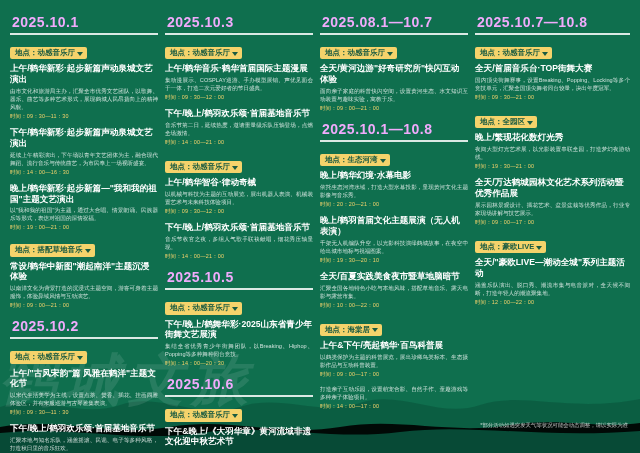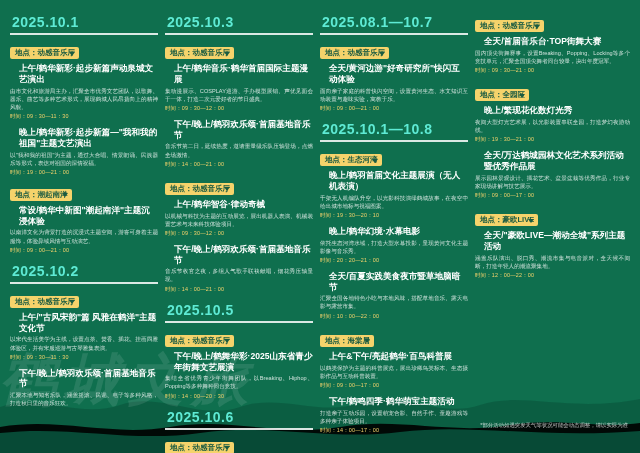--- a/index.html
+++ b/index.html
@@ -17,39 +17,39 @@
     letter-spacing:8px;font-family:"Liberation Serif","DejaVu Serif",serif;
     white-space:nowrap;
     font-style:italic;
   }
   .sheet{position:relative;z-index:2;padding:14px 10px 0 10px;box-sizing:border-box;}
   .cols{display:flex;gap:7px;align-items:flex-start;}
   .col{width:148px;flex:0 0 148px;}
   .col:last-child{flex:1 1 auto;}
 
   .daytitle{
-    color:#5eead4;font-size:14px;font-weight:bold;letter-spacing:.5px;
+    color:#f0abfc;font-size:14px;font-weight:bold;letter-spacing:.5px;
     border-bottom:2px solid rgba(255,255,255,.85);
     padding:0 0 3px 2px;margin:0 0 6px 0;
   }
   .day-wrap{margin-bottom:9px;}
 
   .tag{
     display:inline-block;background:#f5d36b;color:#1a5b41;
     font-size:7.5px;font-weight:bold;border-radius:2px;
-    padding:2px 4px 2px 5px;margin:0 0 4px 0;position:relative;line-height:1.1;
+    padding:2px 12px 2px 5px;margin:0 0 4px 0;position:relative;line-height:1.1;
   }
   .tag:after{
     content:"";position:absolute;right:4px;top:50%;margin-top:-1.5px;
     border-left:3px solid transparent;border-right:3px solid transparent;
     border-top:4px solid #1a5b41;
   }
   .ev{margin:0 0 7px 0;}
   .ev h4{
-    margin:0 0 2px 9px;color:#ffffff;font-size:8.6px;font-weight:bold;line-height:1.25;
+    margin:0 0 2px 0;color:#ffffff;font-size:8.6px;font-weight:bold;line-height:1.25;
   }
   .ev p{
     margin:0;color:rgba(255,255,255,.80);font-size:5.6px;line-height:1.45;
     text-align:justify;
   }
   .meta{
     color:#f5d36b;font-size:5.4px;margin-top:2px;letter-spacing:.2px;line-height:1.3;
   }
   .footnote{
     position:absolute;right:12px;bottom:24px;z-index:3;
@@ -73,25 +73,30 @@
     <div class="col">
       <div class="day-wrap">
         <div class="daytitle">2025.10.1</div>
         <div class="tag">地点：动感音乐厅</div>
         <div class="ev">
           <h4>上午/鹤华新彩·起步新篇声动泉城文艺演出</h4>
           <p>由市文化和旅游局主办，汇聚全市优秀文艺团队，以歌舞、器乐、曲艺等多种艺术形式，展现鹤城人民昂扬向上的精神风貌。</p>
           <div class="meta">时间：09：30—11：30</div>
         </div>
         <div class="ev">
+          <h4>下午/鹤华新彩·起步新篇声动泉城文艺演出</h4>
+          <p>延续上午精彩演出，下午场以青年文艺团体为主，融合现代舞蹈、流行音乐与传统曲艺，为市民奉上一场视听盛宴。</p>
+          <div class="meta">时间：14：00—16：30</div>
+        </div>
+        <div class="ev">
           <h4>晚上/鹤华新彩·起步新篇—"我和我的祖国"主题文艺演出</h4>
           <p>以"我和我的祖国"为主题，通过大合唱、情景朗诵、民族器乐等形式，表达对祖国的深情祝福。</p>
           <div class="meta">时间：19：00—21：00</div>
         </div>
-        <div class="tag">地点：潮起南洋</div>
+        <div class="tag">地点：搭配草地音乐</div>
         <div class="ev">
           <h4>常设/鹤华中新图"潮起南洋"主题沉浸体验</h4>
           <p>以南洋文化为背景打造的沉浸式主题空间，游客可身着主题服饰，体验异域风情与互动演艺。</p>
           <div class="meta">时间：09：00—21：00</div>
         </div>
       </div>
 
       <div class="day-wrap">
         <div class="daytitle">2025.10.2</div>
         <div class="tag">地点：动感音乐厅</div>
@@ -166,53 +171,53 @@
           <h4>全天/黄河边游"好奇研究所"快闪互动体验</h4>
           <p>面向亲子家庭的科普快闪空间，设置黄河生态、水文知识互动装置与趣味实验，寓教于乐。</p>
           <div class="meta">时间：09：00—21：00</div>
         </div>
       </div>
 
       <div class="day-wrap">
         <div class="daytitle">2025.10.1—10.8</div>
         <div class="tag">地点：生态河湾</div>
         <div class="ev">
+          <h4>晚上/鹤华幻境·水幕电影</h4>
+          <p>依托生态河湾水域，打造大型水幕投影，呈现黄河文化主题影像与音乐秀。</p>
+          <div class="meta">时间：20：20—21：00</div>
+        </div>
+        <div class="ev">
           <h4>晚上/鹤羽首届文化主题展演（无人机表演）</h4>
           <p>千架无人机编队升空，以光影科技演绎鹤城故事，在夜空中绘出城市地标与祝福图案。</p>
           <div class="meta">时间：19：30—20：10</div>
         </div>
         <div class="ev">
-          <h4>晚上/鹤华幻境·水幕电影</h4>
-          <p>依托生态河湾水域，打造大型水幕投影，呈现黄河文化主题影像与音乐秀。</p>
-          <div class="meta">时间：20：20—21：00</div>
-        </div>
-        <div class="ev">
           <h4>全天/百夏实践美食夜市暨草地脑暗节</h4>
           <p>汇聚全国各地特色小吃与本地风味，搭配草地音乐、露天电影与露营市集。</p>
           <div class="meta">时间：10：00—22：00</div>
         </div>
       </div>
 
       <div class="day-wrap">
         <div class="tag">地点：海棠居</div>
         <div class="ev">
           <h4>上午&amp;下午/亮起鹤华·百鸟科普展</h4>
           <p>以鹤类保护为主题的科普展览，展出珍稀鸟类标本、生态摄影作品与互动科普装置。</p>
           <div class="meta">时间：09：00—17：00</div>
         </div>
         <div class="ev">
-          <h4>下午/鹤鸣四季·鹤华萌宝主题活动</h4>
           <p>打造亲子互动乐园，设置萌宠合影、自然手作、童趣游戏等多种亲子体验项目。</p>
           <div class="meta">时间：14：00—17：00</div>
         </div>
       </div>
     </div>
 
     <div class="col">
       <div class="day-wrap">
+        <div class="daytitle">2025.10.7—10.8</div>
         <div class="tag">地点：动感音乐厅</div>
         <div class="ev">
           <h4>全天/首届音乐台·TOP街舞大赛</h4>
           <p>国内顶尖街舞赛事，设置Breaking、Popping、Locking等多个竞技单元，汇聚全国顶尖舞者同台较量，决出年度冠军。</p>
           <div class="meta">时间：09：30—21：00</div>
         </div>
       </div>
 
       <div class="day-wrap">
         <div class="tag">地点：全园区</div>

